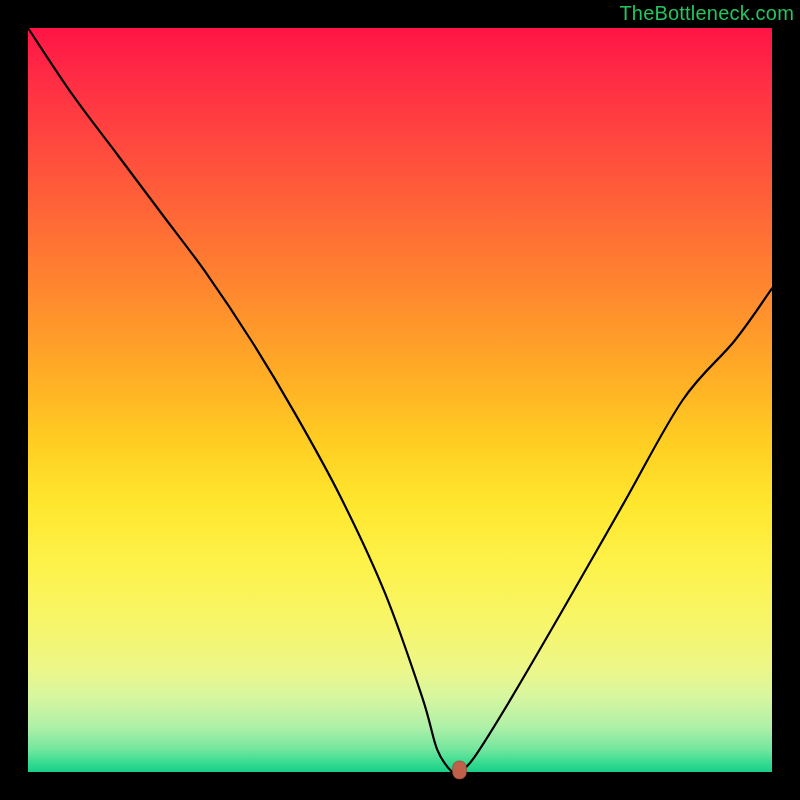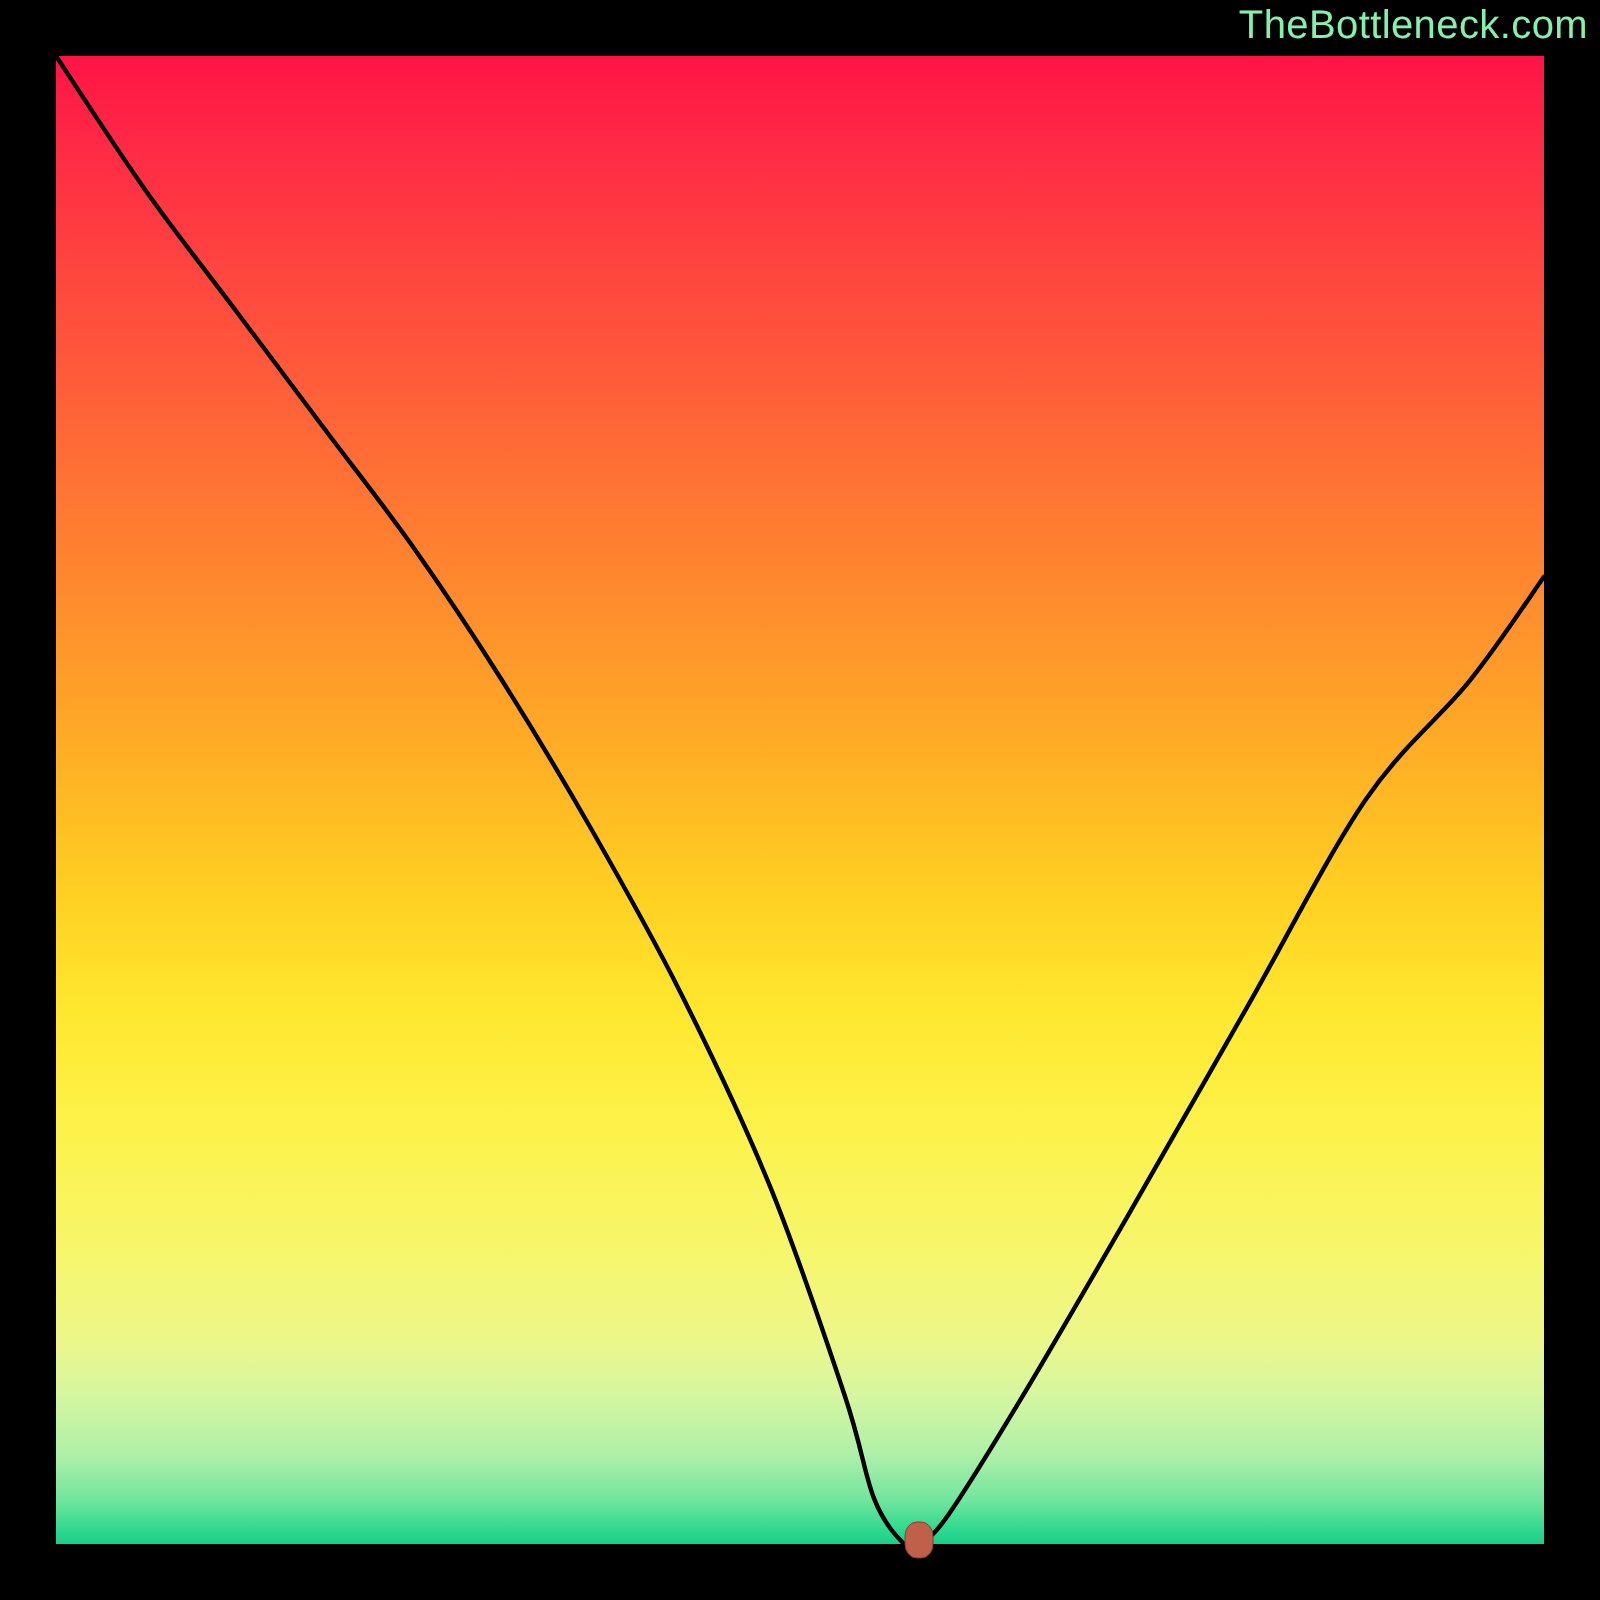--- a/index.html
+++ b/index.html
@@ -13,21 +13,21 @@
   .frame {
     position: relative;
     width: 800px;
     height: 800px;
     background: #000;
   }
   .watermark {
     position: absolute;
     top: 2px;
     right: 6px;
-    color: #86efac;
+    color: #22c55e;
     font-size: 20px;
     font-weight: 500;
     letter-spacing: 0.2px;
   }
   .plot-area {
     position: absolute;
     left: 28px;
     top: 28px;
     width: 744px;
     height: 744px;

